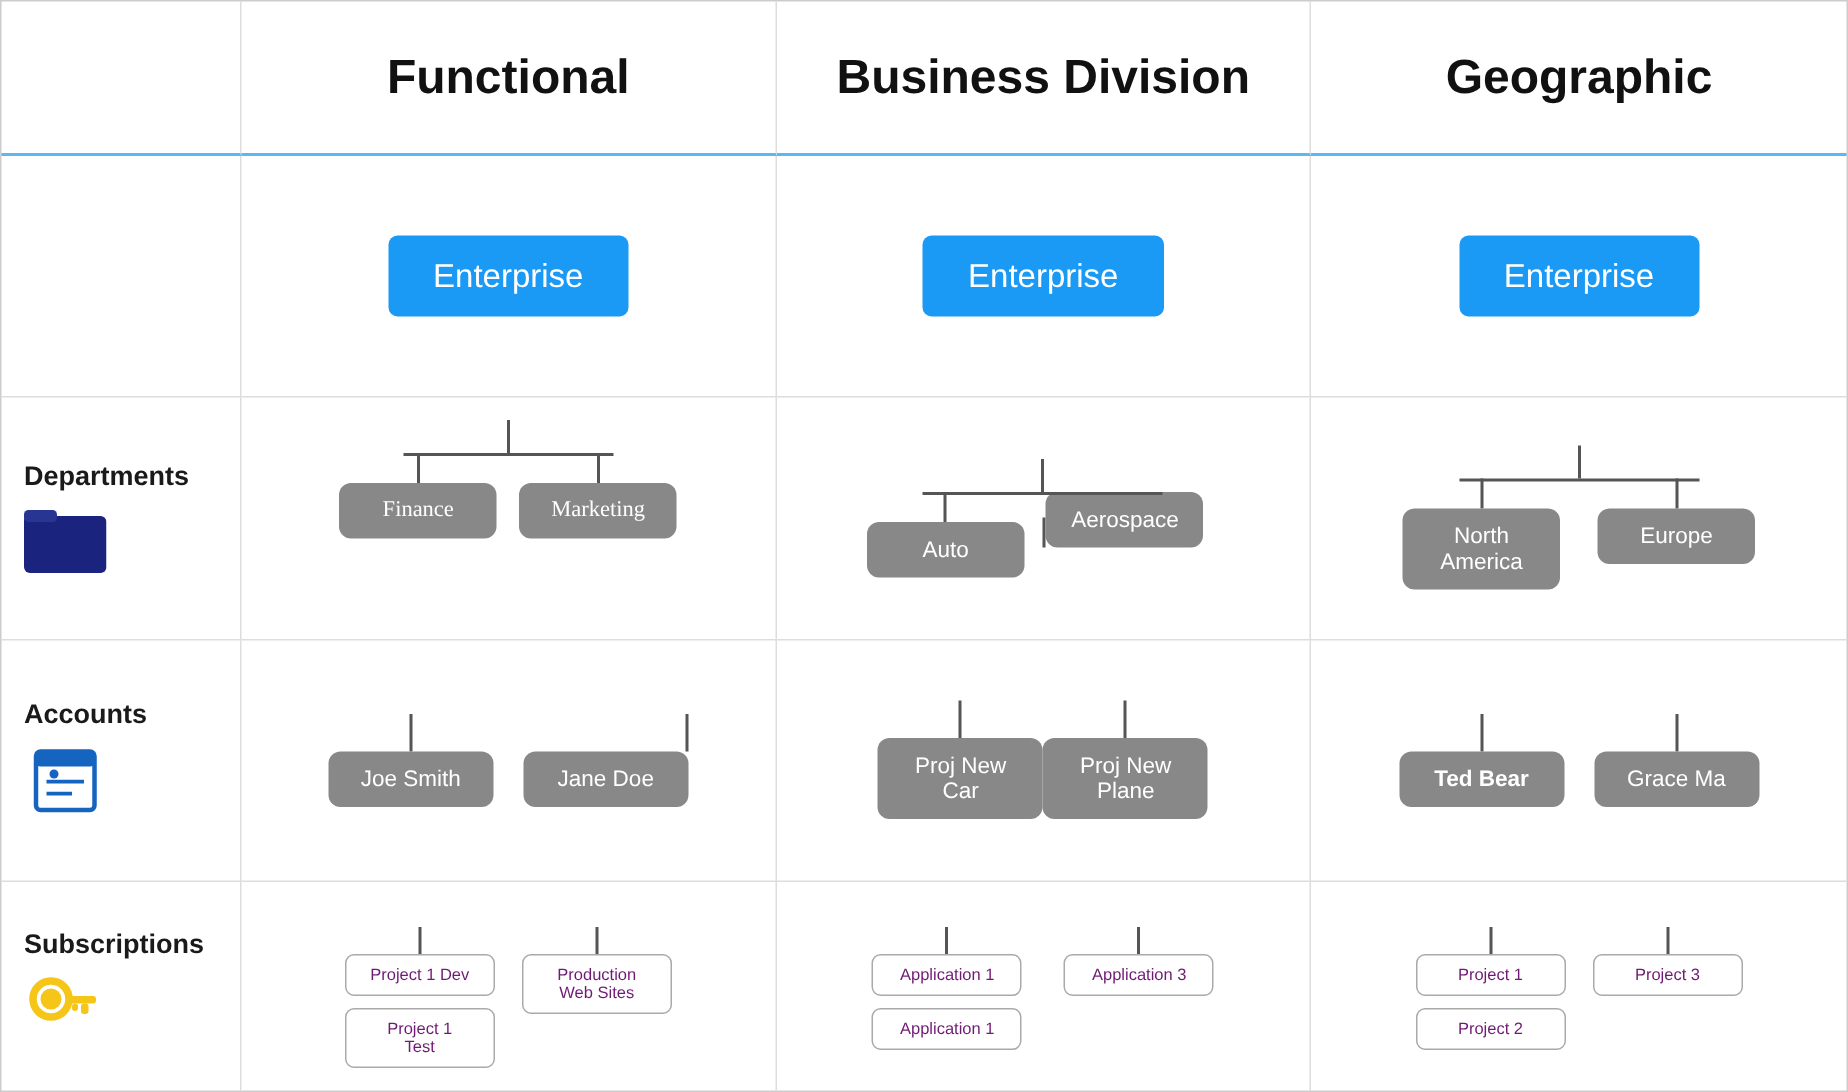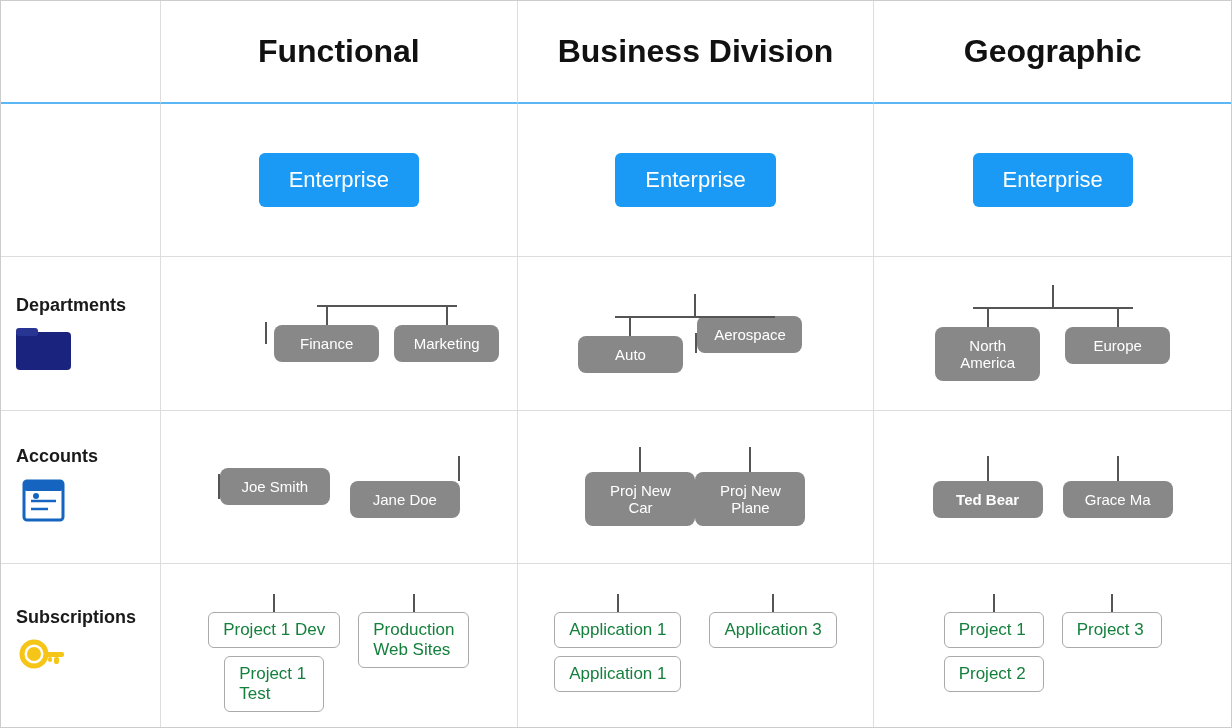--- a/index.html
+++ b/index.html
@@ -104,22 +104,23 @@
       border-right: 1px solid #ddd;
       padding: 10px;
       position: relative;
     }
 
     .sub-box {
       background: #fff;
       border: 1.5px solid #aaa;
       border-radius: 6px;
       padding: 7px 14px;
-      font-size: 17px;
-      color: #15803d;
+      font-size: 11px;
+      color: #701a75;
+      text-align: center;
       min-width: 100px;
     }
   </style>
 </head>
 <body>
 
 <div class="diagram">
 
   <div class="top-left"></div>
 
@@ -151,21 +152,21 @@
     <span class="label-title">Departments</span>
 
     <svg width="55" height="50" viewBox="0 0 55 50">
       <rect x="0" y="10" width="55" height="38" rx="4" fill="#1a237e"></rect>
       <rect x="0" y="10" width="25" height="10" rx="3" fill="#1a237e"></rect>
       <rect x="0" y="6" width="22" height="8" rx="3" fill="#283593"></rect>
     </svg>
   </div>
 
   <div class="content-cell">
-    <div style="display:flex;flex-direction:row;align-items:center;width:100%;height:100%;justify-content:flex-end;position:relative;">
+    <div style="display:flex;flex-direction:column;align-items:center;width:100%;height:100%;justify-content:flex-start;position:relative;font-family:Liberation Serif, serif;">
 
       <div style="width:2px;height:22px;background:#555;"></div>
 
       <div style="display:flex;flex-direction:row;align-items:flex-start;width:240px;justify-content:center;position:relative;">
         <div style="position:absolute;top:0;left:50px;right:50px;height:2px;background:#555;"></div>
         <div style="display:flex;flex-direction:column;align-items:center;flex:1;">
           <div style="width:2px;height:20px;background:#555;"></div>
           <div class="box-grey" style="min-width:105px;">Finance</div>
         </div>
         <div style="display:flex;flex-direction:column;align-items:center;flex:1;">
@@ -217,21 +218,21 @@
       <rect x="8" y="8" width="39" height="39" rx="3" fill="none" stroke="#1565c0" stroke-width="3"></rect>
       <rect x="8" y="8" width="39" height="10" rx="3" fill="#1565c0"></rect>
       <line x1="15" y1="28" x2="40" y2="28" stroke="#1565c0" stroke-width="2.5"></line>
       <line x1="15" y1="36" x2="32" y2="36" stroke="#1565c0" stroke-width="2.5"></line>
       <circle cx="20" cy="23" r="3" fill="#1565c0"></circle>
     </svg>
   </div>
 
   <div class="content-cell">
     <div style="display:flex;flex-direction:row;align-items:center;width:100%;height:100%;justify-content:center;gap:20px;">
-      <div style="display:flex;flex-direction:row;align-items:center;">
+      <div style="display:flex;flex-direction:column;align-items:center;">
         <div style="width:2px;height:25px;background:#555;"></div>
         <div class="box-grey" style="min-width:110px;">Joe Smith</div>
       </div>
       <div style="display:flex;flex-direction:column;align-items:flex-end;">
         <div style="width:2px;height:25px;background:#555;"></div>
         <div class="box-grey" style="min-width:110px;">Jane Doe</div>
       </div>
     </div>
   </div>
 

